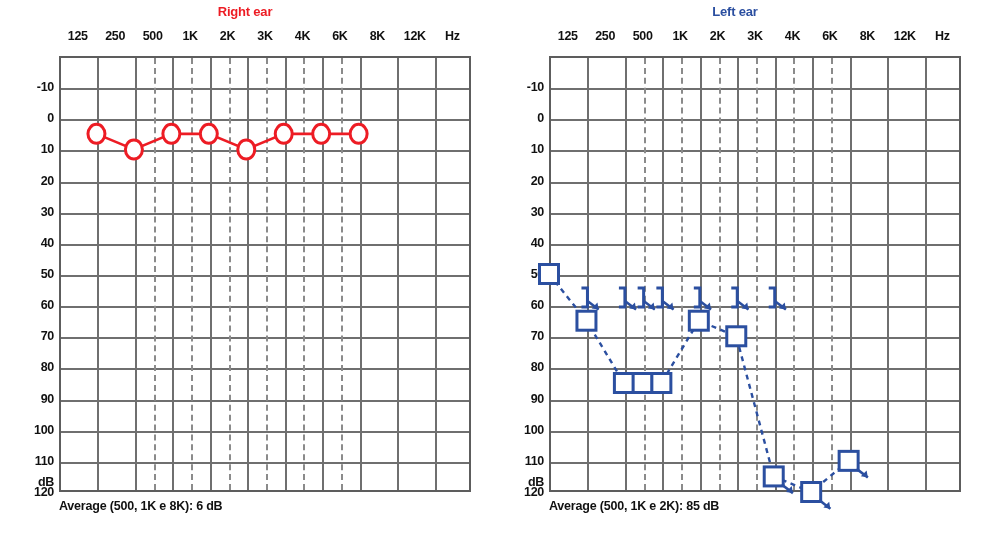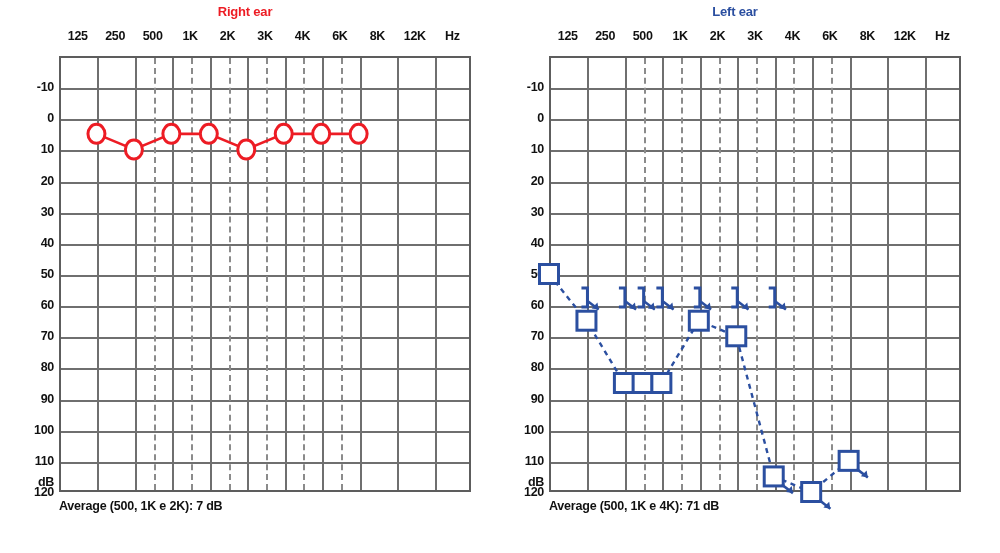--- a/index.html
+++ b/index.html
@@ -160,21 +160,21 @@
           <ellipse cx="112.36363636363636" cy="77.85714285714286" rx="8.5" ry="9.5" fill="#fff" stroke="#ED1C24" stroke-width="3"></ellipse>
           <ellipse cx="149.8181818181818" cy="77.85714285714286" rx="8.5" ry="9.5" fill="#fff" stroke="#ED1C24" stroke-width="3"></ellipse>
           <ellipse cx="187.27272727272725" cy="93.42857142857143" rx="8.5" ry="9.5" fill="#fff" stroke="#ED1C24" stroke-width="3"></ellipse>
           <ellipse cx="224.72727272727272" cy="77.85714285714286" rx="8.5" ry="9.5" fill="#fff" stroke="#ED1C24" stroke-width="3"></ellipse>
           <ellipse cx="262.1818181818182" cy="77.85714285714286" rx="8.5" ry="9.5" fill="#fff" stroke="#ED1C24" stroke-width="3"></ellipse>
           <ellipse cx="299.6363636363636" cy="77.85714285714286" rx="8.5" ry="9.5" fill="#fff" stroke="#ED1C24" stroke-width="3"></ellipse>
         </svg>
       </div>
 
     <div class="footer">
-      <div class="line">Average (500, 1K e 2K): 7 dB</div>
+      <div class="line">Average (500, 1K e 8K): 6 dB</div>
     </div>
   </div>
 
   <div class="panel left-ear">
     <div class="ear-title">Left ear</div>
     <div class="freq-labels">
         <span style="left: 18.7273px;">125</span>
         <span style="left: 56.1818px;">250</span>
         <span style="left: 93.6364px;">500</span>
         <span style="left: 131.091px;">1K</span>
@@ -283,17 +283,17 @@
           <path d="M 182.27272727272725 231.9142857142857 L 188.27272727272725 231.9142857142857 L 188.27272727272725 250.9142857142857 L 182.27272727272725 250.9142857142857" fill="none" stroke="#2B4FA0" stroke-width="3"></path>
           <path d="M 188.27272727272725 244.9142857142857 L 199.47272727272724 253.59428571428572" stroke="#2B4FA0" stroke-width="2.6" fill="none"></path>
           <path d="M 199.47272727272724 253.59428571428572 L 192.47272727272724 252.39428571428573 L 198.27272727272725 246.59428571428572 Z" fill="#2B4FA0"></path>
           <path d="M 219.72727272727272 231.9142857142857 L 225.72727272727272 231.9142857142857 L 225.72727272727272 250.9142857142857 L 219.72727272727272 250.9142857142857" fill="none" stroke="#2B4FA0" stroke-width="3"></path>
           <path d="M 225.72727272727272 244.9142857142857 L 236.9272727272727 253.59428571428572" stroke="#2B4FA0" stroke-width="2.6" fill="none"></path>
           <path d="M 236.9272727272727 253.59428571428572 L 229.9272727272727 252.39428571428573 L 235.72727272727272 246.59428571428572 Z" fill="#2B4FA0"></path>
         </svg>
       </div>
 
     <div class="footer">
-      <div class="line">Average (500, 1K e 4K): 71 dB</div>
+      <div class="line">Average (500, 1K e 2K): 85 dB</div>
     </div>
   </div>
 
 </div>
 
 </body></html>

